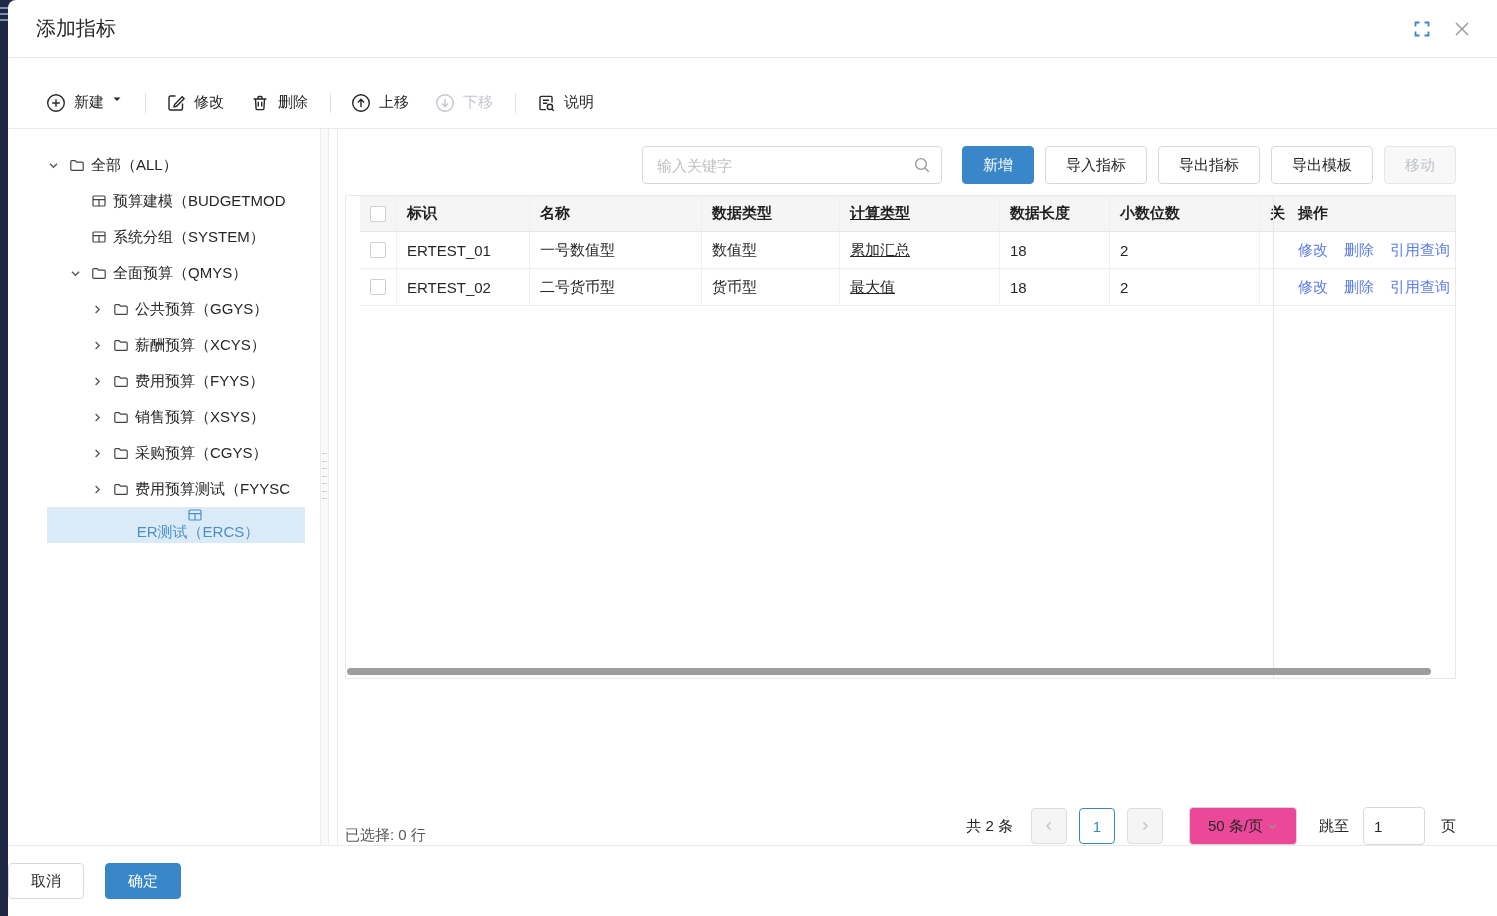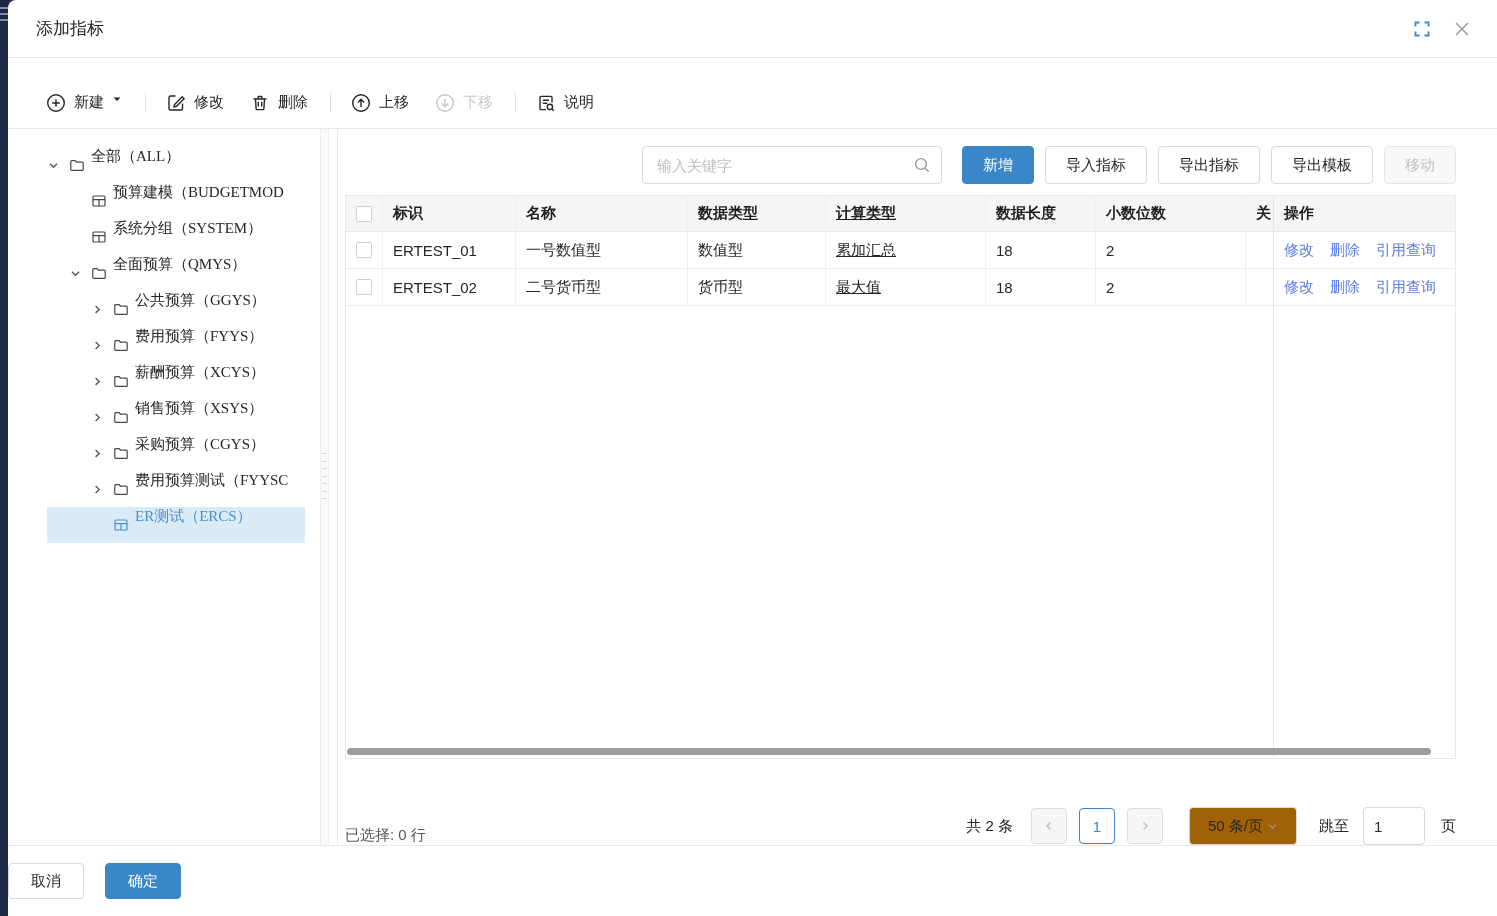--- a/index.html
+++ b/index.html
@@ -20,65 +20,65 @@
   .backdrop-lines{position:absolute;left:0;top:7px;width:8px;}
   .backdrop-lines i{display:block;height:2px;background:#7f8bb0;margin-bottom:4px;}
 
   .dialog{
     position:absolute;left:8px;top:0;right:0;bottom:0;background:#fff;
     border-top-left-radius:8px;display:flex;flex-direction:column;
   }
   
   .dlg-header{flex:none;height:58px;display:flex;align-items:center;
     padding:0 24px 0 28px;border-bottom:1px solid #e9e9e9;}
-  .dlg-title{font-size:17px;font-weight:500;color:#262626;}
+  .dlg-title{font-size:20px;font-weight:500;color:#262626;}
   .dlg-header .spacer{flex:1;}
   .hicon{display:inline-flex;align-items:center;justify-content:center;width:22px;height:22px;cursor:pointer;}
   .hicon + .hicon{margin-left:18px;}
 
   
   .toolbar{flex:none;height:71px;display:flex;align-items:center;
     padding:20px 0 0 38px;border-bottom:1px solid #e9e9e9;}
   .tool-item{display:flex;align-items:flex-start;gap:8px;cursor:pointer;margin-right:26px;white-space:nowrap;}
   .tool-item svg{flex:none;}
   .tool-item.disabled{color:#c3c6cc;cursor:default;}
   .tool-sep{width:1px;height:20px;background:#e0e0e0;margin:0 20px 0 -4px;flex:none;}
   .caret-down{margin-left:-1px;}
 
   
   .content{flex:1;display:flex;min-height:0;position:relative;}
   .sidebar{width:312px;flex:none;padding-top:18px;overflow:hidden;}
-  .titem{height:36px;display:flex;margin:0 15px 0 39px;cursor:pointer;white-space:nowrap;font-family:Liberation Serif, serif;}
+  .titem{height:36px;display:flex;align-items:center;margin:0 15px 0 39px;cursor:pointer;white-space:nowrap;}
   .titem .tchev{width:22px;flex:none;display:inline-flex;align-items:center;}
   .titem .ticon{width:22px;flex:none;display:inline-flex;align-items:center;}
   .titem .tlabel{color:#262626;}
   .titem.lvl1{padding-left:22px;}
   .titem.lvl2{padding-left:44px;}
   .titem.leaf .tchev{visibility:hidden;}
-  .titem.selected{background:var(--tree-selected-bg);}
+  .titem.selected{background:var(--tree-selected-bg);flex-direction:column;}
   .titem.selected .tlabel{color:var(--tree-selected-text);}
 
   .resizer{width:9px;flex:none;background:#fafafa;border-left:1px solid #ececec;border-right:1px solid #ececec;position:relative;cursor:col-resize;}
   .resizer-grip{position:absolute;top:324px;left:1px;right:1px;height:46px;display:flex;flex-direction:column;justify-content:space-between;}
   .resizer-grip i{display:block;height:1px;background:#d4d4d4;}
 
   .main{flex:1;margin-left:8px;border-left:1px solid #e9e9e9;padding:0 41px 0 7px;display:flex;flex-direction:column;min-width:0;}
 
   
   .search-row{margin-top:17px;display:flex;align-items:center;justify-content:flex-end;gap:11px;flex:none;}
   .search-box{width:300px;height:38px;border:1px solid #d9d9d9;border-radius:4px;display:flex;align-items:center;padding:0 10px 0 12px;margin-right:9px;background:#fff;}
   .search-box input{border:none;outline:none;flex:1;font-size:15px;font-family:inherit;color:#262626;background:transparent;}
   .search-box input::placeholder{color:#bfbfbf;}
   .btn{height:38px;padding:0 20px;border:1px solid #d9d9d9;border-radius:4px;background:#fff;
     font-size:15px;font-family:inherit;color:#262626;cursor:pointer;white-space:nowrap;}
   .btn-primary{background:var(--primary);border-color:var(--primary);color:#fff;}
   .btn.disabled{background:#f8f8f8;border-color:#e6e6e6;color:#bcc0c6;cursor:default;}
 
   
-  .tbl{margin-top:11px;height:564px;border:1px solid #e9e9e9;position:relative;background:#fff;flex:none;overflow:hidden;}
+  .tbl{margin-top:11px;height:484px;border:1px solid #e9e9e9;position:relative;background:#fff;flex:none;overflow:hidden;padding-left:14px;}
   .trow{display:flex;height:37px;border-bottom:1px solid #ececec;align-items:stretch;}
   .trow.thead{height:36px;background:#f5f5f6;border-bottom:1px solid #e7e7e7;}
   .tc{padding:0 10px;display:flex;align-items:center;white-space:nowrap;overflow:hidden;border-right:1px solid #f0f0f0;font-size:15px;}
   .thead .tc{font-weight:700;color:#1f1f1f;}
   .c-check{width:37px;flex:none;justify-content:center;padding:0;}
   .c-id{width:133px;flex:none;}
   .c-name{width:172px;flex:none;}
   .c-dtype{width:138px;flex:none;}
   .c-ctype{width:160px;flex:none;text-decoration:underline;}
   .c-dlen{width:110px;flex:none;}
@@ -92,21 +92,21 @@
   .hscroll{position:absolute;left:1px;bottom:3px;height:7px;width:1084px;background:#9d9d9d;border-radius:4px;cursor:pointer;}
 
   
   .pagebar{flex:1;display:flex;align-items:flex-end;min-height:0;}
   .sel-info{color:#595959;}
   .pg-right{margin-left:auto;display:flex;align-items:center;}
   .pg-total{margin-right:18px;color:#262626;}
   .pg-btn{width:36px;height:36px;border:1px solid #dcdcdc;border-radius:4px;background:#f5f5f5;
     display:inline-flex;align-items:center;justify-content:center;margin-right:12px;cursor:default;}
   .pg-btn.page-num{background:#fff;border-color:var(--primary);color:var(--primary);cursor:pointer;font-size:15px;}
-  .pg-size{height:38px;min-width:108px;border:1px solid #d9d9d9;border-radius:4px;background:#a16207;
+  .pg-size{height:38px;min-width:108px;border:1px solid #d9d9d9;border-radius:4px;background:#ec4899;
     display:inline-flex;align-items:center;justify-content:center;gap:4px;padding:0 12px;margin-left:14px;cursor:pointer;}
   .pg-jump-label{margin-left:22px;}
   .pg-jump-input{width:62px;height:38px;border:1px solid #d9d9d9;border-radius:4px;margin-left:14px;
     padding:0 10px;font-size:15px;font-family:inherit;color:#262626;outline:none;}
   .pg-unit{margin-left:16px;}
 
   
   .dlg-footer{flex:none;height:71px;border-top:1px solid #e9e9e9;display:flex;align-items:center;
     justify-content:flex-start;gap:21px;padding-right:20px;}
   .dlg-footer .btn{height:36px;padding:0 22px;}
@@ -280,35 +280,35 @@
         <span class="tchev">
           <svg width="13" height="13" viewBox="0 0 14 14" fill="none" stroke="#595959" stroke-width="1.5">
               <path d="M5 3.2L8.8 7 5 10.8"></path>
             </svg>
         </span>
         <span class="ticon">
           <svg width="16" height="16" viewBox="0 0 16 16" fill="none" stroke="#454545" stroke-width="1.2">
               <path d="M1.8 4.6a1 1 0 0 1 1-1h3.3l1.4 1.6h5.7a1 1 0 0 1 1 1v6.2a1 1 0 0 1-1 1H2.8a1 1 0 0 1-1-1z"></path>
             </svg>
         </span>
+        <span class="tlabel">薪酬预算（XCYS）</span>
+      </div>
+
+      <div class="titem lvl2">
+        <span class="tchev">
+          <svg width="13" height="13" viewBox="0 0 14 14" fill="none" stroke="#595959" stroke-width="1.5">
+              <path d="M5 3.2L8.8 7 5 10.8"></path>
+            </svg>
+        </span>
+        <span class="ticon">
+          <svg width="16" height="16" viewBox="0 0 16 16" fill="none" stroke="#454545" stroke-width="1.2">
+              <path d="M1.8 4.6a1 1 0 0 1 1-1h3.3l1.4 1.6h5.7a1 1 0 0 1 1 1v6.2a1 1 0 0 1-1 1H2.8a1 1 0 0 1-1-1z"></path>
+            </svg>
+        </span>
         <span class="tlabel">费用预算（FYYS）</span>
-      </div>
-
-      <div class="titem lvl2">
-        <span class="tchev">
-          <svg width="13" height="13" viewBox="0 0 14 14" fill="none" stroke="#595959" stroke-width="1.5">
-              <path d="M5 3.2L8.8 7 5 10.8"></path>
-            </svg>
-        </span>
-        <span class="ticon">
-          <svg width="16" height="16" viewBox="0 0 16 16" fill="none" stroke="#454545" stroke-width="1.2">
-              <path d="M1.8 4.6a1 1 0 0 1 1-1h3.3l1.4 1.6h5.7a1 1 0 0 1 1 1v6.2a1 1 0 0 1-1 1H2.8a1 1 0 0 1-1-1z"></path>
-            </svg>
-        </span>
-        <span class="tlabel">薪酬预算（XCYS）</span>
       </div>
 
       <div class="titem lvl2">
         <span class="tchev">
           <svg width="13" height="13" viewBox="0 0 14 14" fill="none" stroke="#595959" stroke-width="1.5">
               <path d="M5 3.2L8.8 7 5 10.8"></path>
             </svg>
         </span>
         <span class="ticon">
           <svg width="16" height="16" viewBox="0 0 16 16" fill="none" stroke="#454545" stroke-width="1.2">

